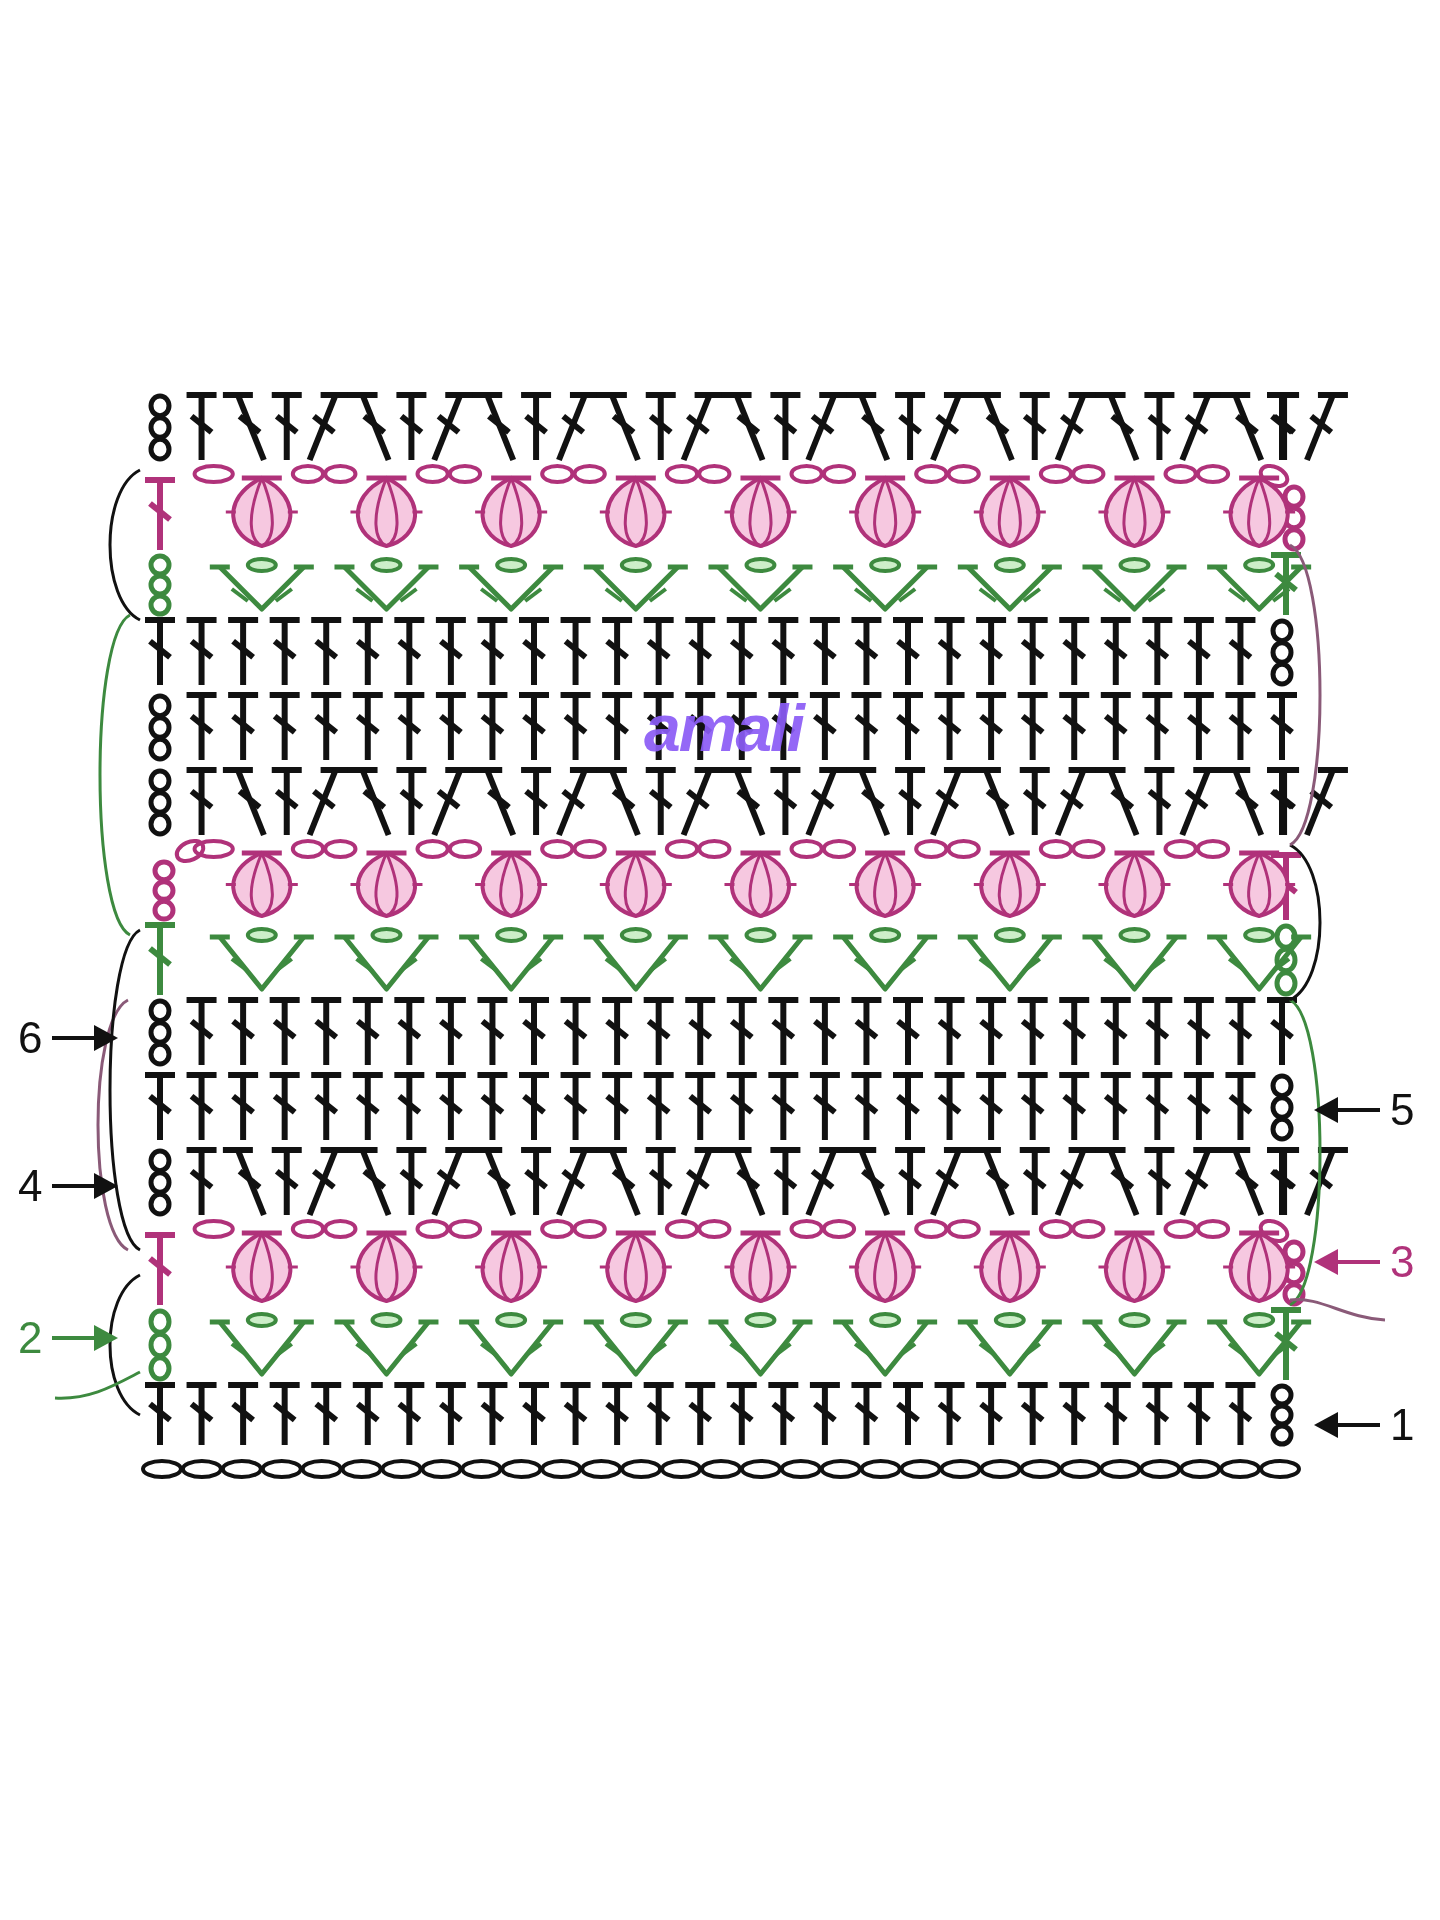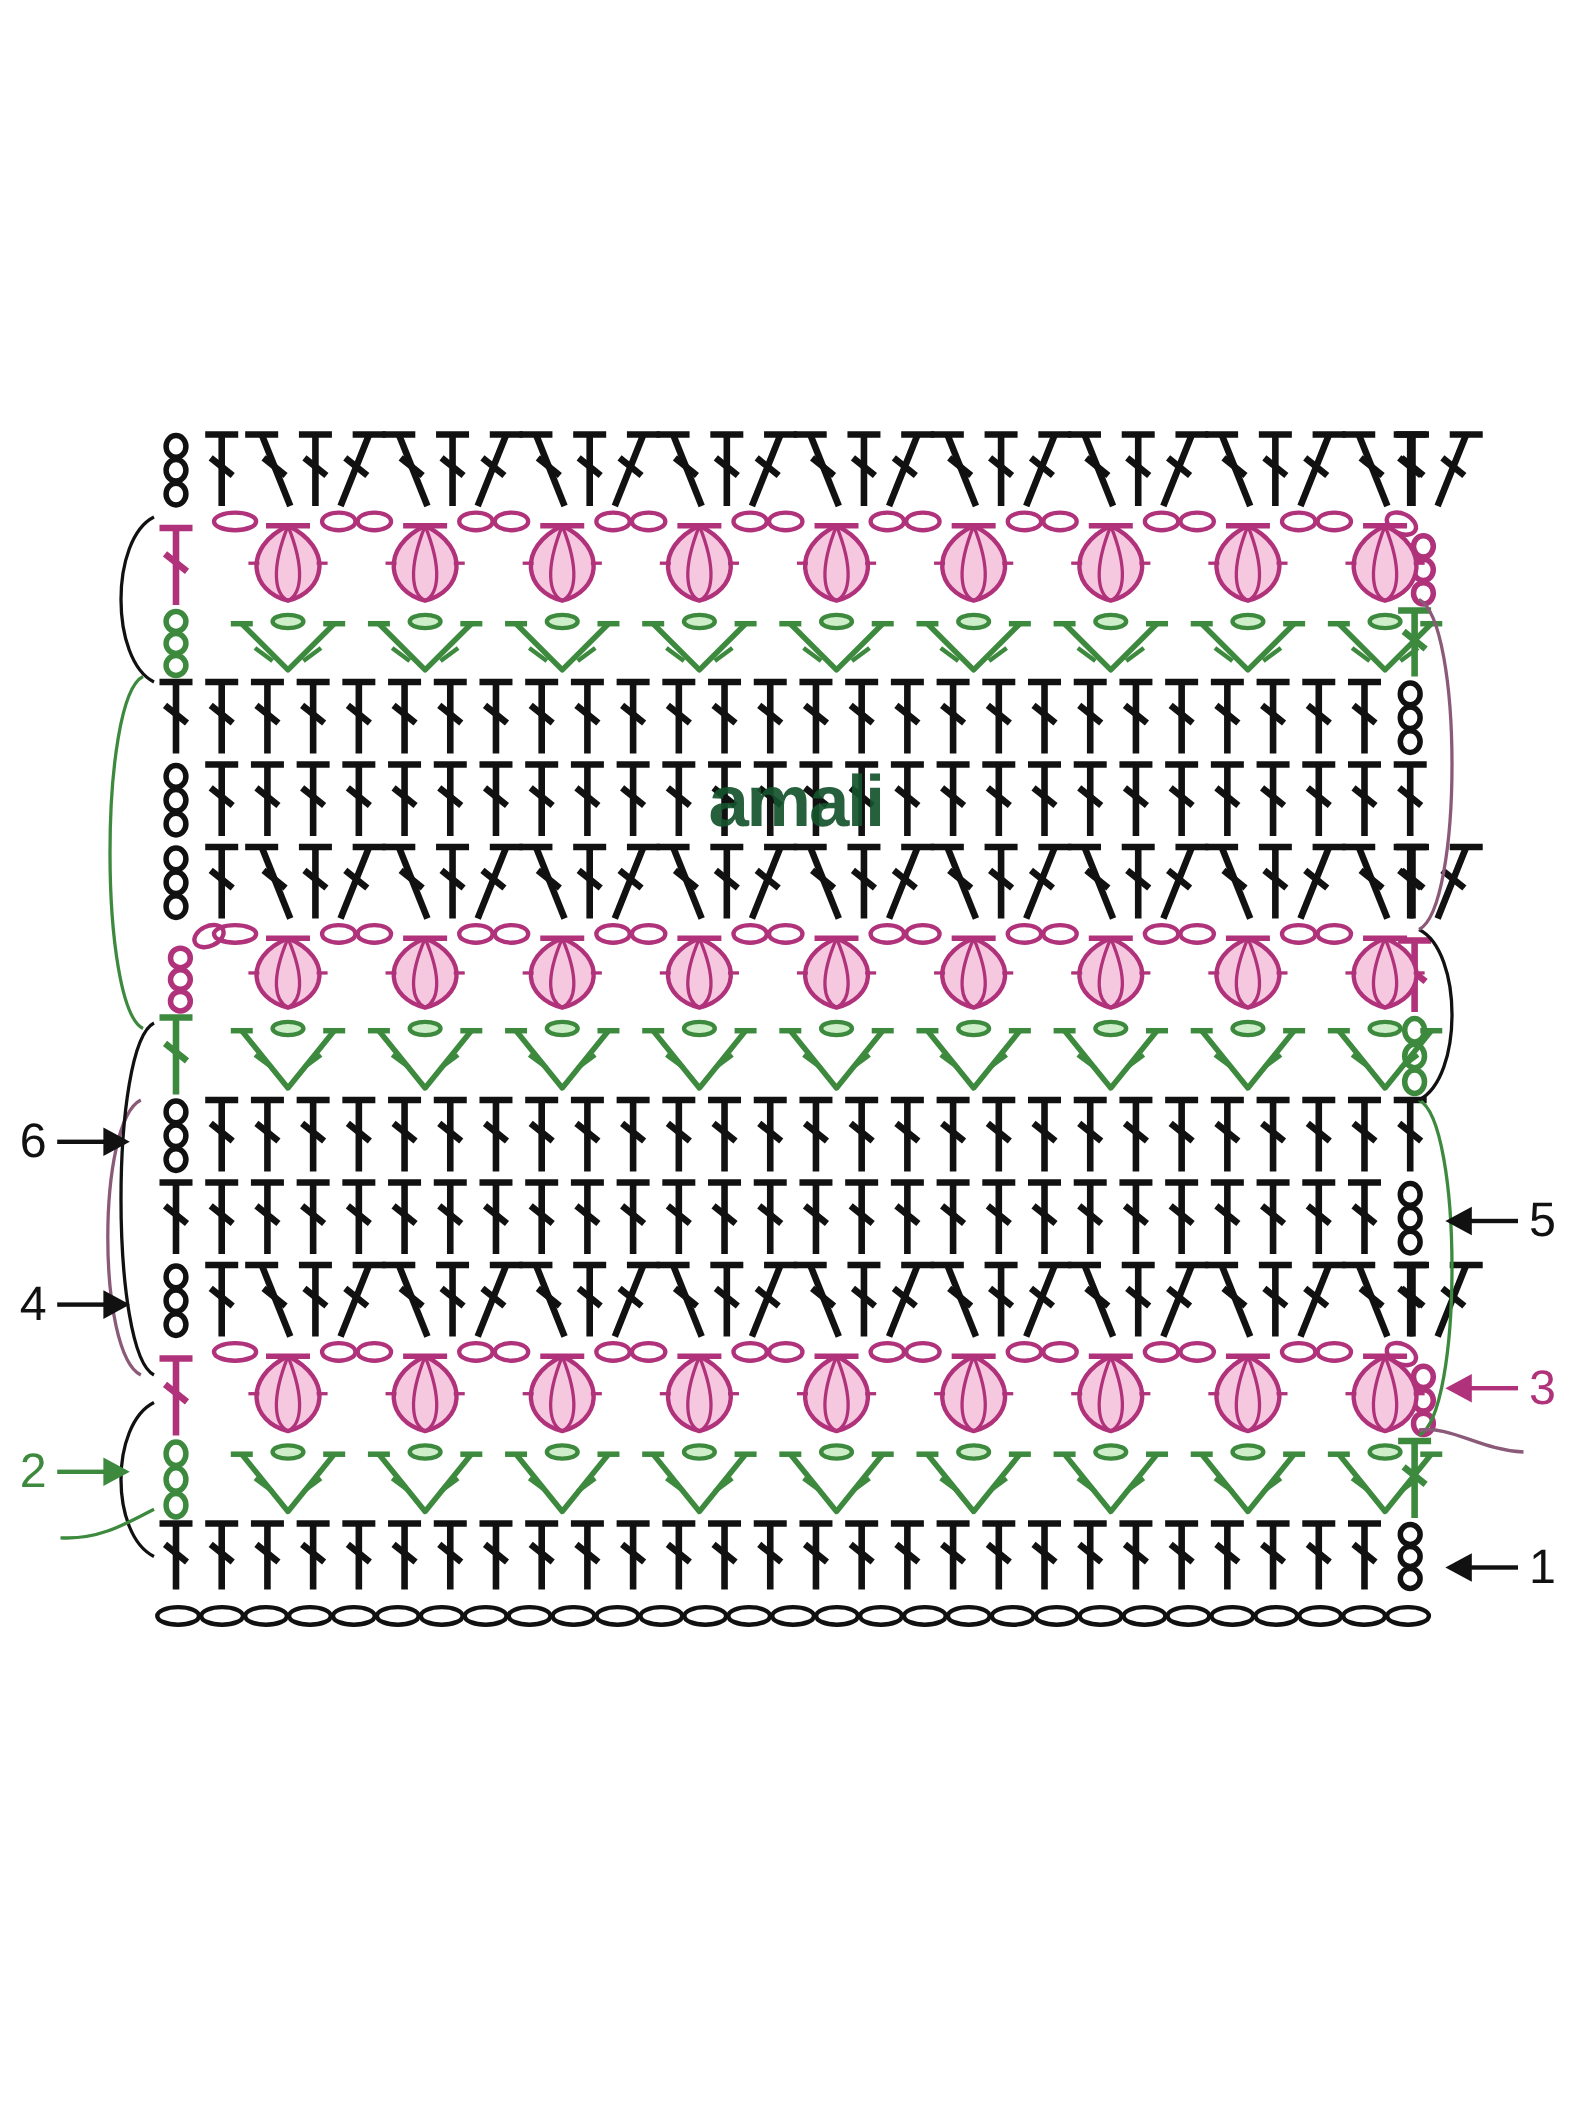--- a/index.html
+++ b/index.html
@@ -1189,13 +1189,13 @@
     <div class="row-label right" style="color: rgb(17, 17, 17); left: 1318px; top: 1088px;">
       <span class="arrow"></span>
       <span>5</span>
     </div>
     <div class="row-label left" style="color: rgb(17, 17, 17); left: 18px; top: 1016px;">
       <span>6</span>
       <span class="arrow"></span>
     </div>
   </div>
 
-<div class="watermark" style="left: 644px; top: 690px; color: #14532d;">amali</div>
+<div class="watermark" style="left: 644px; top: 690px; color: #8b5cf6; font-style: italic;">amali</div>
 
 </body></html>

